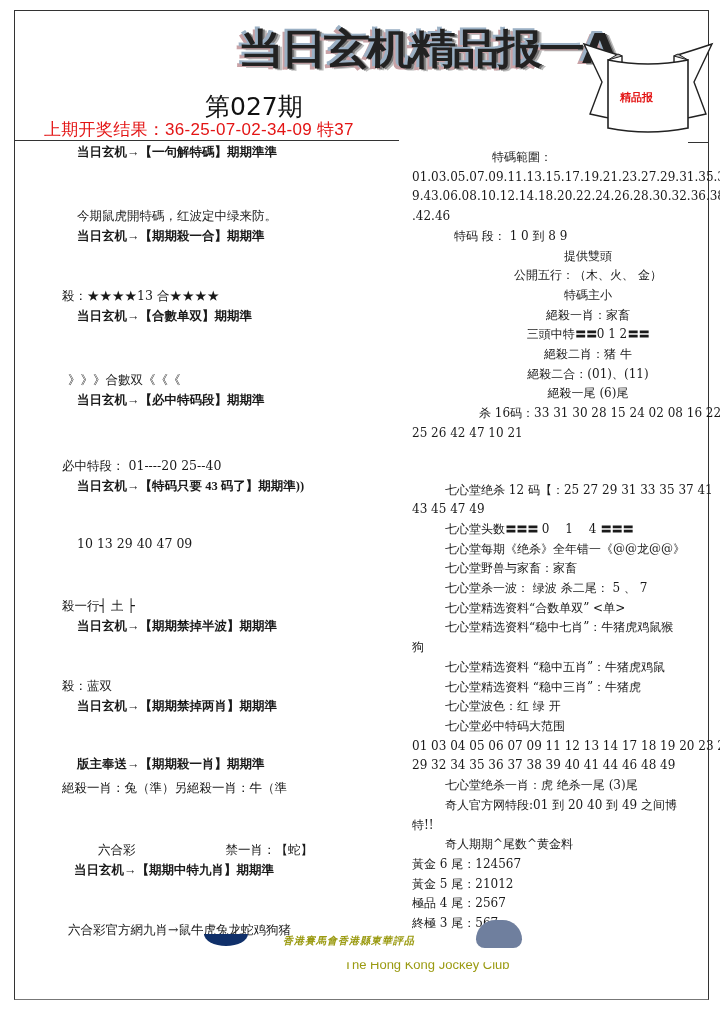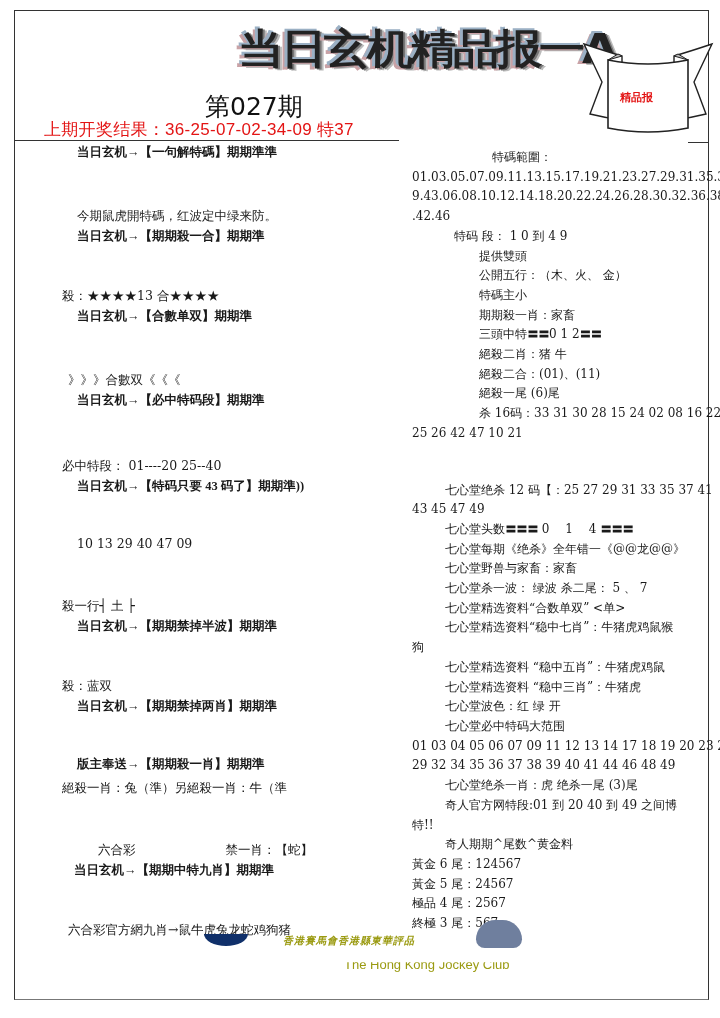--- a/index.html
+++ b/index.html
@@ -13,21 +13,21 @@
     .last-result { position: absolute; left: 44px; top: 118px; font-family: Liberation Sans, sans-serif; font-size: 17px; color: #e31414; letter-spacing: 0.3px; }
     .ribbon { position: absolute; left: 578px; top: 38px; width: 140px; height: 100px; }
     .ribbon-label { position: absolute; left: 620px; top: 90px; font-size: 11px; color: #e31414; font-weight: bold; font-family: "DejaVu Sans", sans-serif; }
     .hr-left { position: absolute; left: 14px; top: 140px; width: 385px; border-top: 1.5px solid #333; }
     .hr-right { position: absolute; left: 688px; top: 142px; width: 21px; border-top: 1.5px solid #333; }
     .col-left { position: absolute; left: 44px; top: 142px; width: 360px; font-size: 12.5px; line-height: 20px; }
     .col-right { position: absolute; left: 412px; top: 148px; width: 285px; font-size: 12px; line-height: 19.7px; }
     .ln { white-space: nowrap; }
     .b { font-weight: bold; font-family: Liberation Serif, serif; }
     .i1 { padding-left: 33px; }
-    .i2 { padding-left: 67px; }
+    .i2 { padding-left: 67px; text-align: center; }
     .gap { height: 40px; }
     .gap2 { height: 37px; }
     .bars { font-weight: bold; letter-spacing: -1px; }
     .hk-cn { position: absolute; left: 283px; top: 934px; font-size: 10px; color: #9a9a10; font-weight: bold; letter-spacing: 1px; font-style: italic; }
     .hk-en { position: absolute; left: 312px; top: 957px; font-family: Liberation Sans, sans-serif; font-size: 13px; color: #9a9a10; clip-path: inset(35% 0 0 0); margin-left: 32px; }
     .logo-left { position: absolute; left: 204px; top: 934px; width: 44px; height: 12px; background: #10306a; border-radius: 0 0 22px 22px / 0 0 12px 12px; }
     .logo-right { position: absolute; left: 476px; top: 920px; width: 46px; height: 28px; background: #6f7f9e; border-radius: 22px 22px 10px 10px; }
   </style>
 </head>
 <body>
@@ -89,25 +89,25 @@
   <div class="ln b" style="padding-left:30px">当日玄机→【期期中特九肖】期期準</div>
   <div class="gap" style="height:34px"></div>
   <div class="ln" style="padding-left:24px;padding-top:6px">六合彩官方網九肖→鼠牛虎兔龙蛇鸡狗猪</div>
 </div>
 
 <div class="col-right">
   <div class="ln" style="padding-left:80px">特碼範圍：</div>
   <div class="ln">01.03.05.07.09.11.13.15.17.19.21.23.27.29.31.35.37.3</div>
   <div class="ln">9.43.06.08.10.12.14.18.20.22.24.26.28.30.32.36.38.40</div>
   <div class="ln">.42.46</div>
-  <div class="ln" style="padding-left:42px">特码 段： 1 0 到 4 9</div>
+  <div class="ln" style="padding-left:42px">特码 段： 1 0 到 8 9</div>
   <div class="ln i2">提供雙頭</div>
   <div class="ln i2">公開五行：（木、火、 金）</div>
   <div class="ln i2">特碼主小</div>
-  <div class="ln i2">期期殺一肖：家畜</div>
+  <div class="ln i2">絕殺一肖：家畜</div>
   <div class="ln i2"><span>三頭中特</span><span class="bars">〓〓</span><span>0 1 2</span><span class="bars">〓〓</span></div>
   <div class="ln i2">絕殺二肖：猪 牛</div>
   <div class="ln i2">絕殺二合：(01)、(11)</div>
   <div class="ln i2">絕殺一尾 (6)尾</div>
   <div class="ln i2">杀 16码：33 31 30 28 15 24 02 08 16 22</div>
   <div class="ln">25 26 42 47 10 21</div>
   <div class="gap2"></div>
   <div class="ln i1">七心堂绝杀 12 码【：25 27 29 31 33 35 37 41</div>
   <div class="ln">43 45 47 49</div>
   <div class="ln i1"><span>七心堂头数</span><span class="bars">〓〓〓</span>&nbsp;<span>0　 1　 4</span>&nbsp;<span class="bars">〓〓〓</span></div>
@@ -121,21 +121,21 @@
   <div class="ln i1">七心堂精选资料 “稳中三肖”：牛猪虎</div>
   <div class="ln i1">七心堂波色：红  绿  开</div>
   <div class="ln i1">七心堂必中特码大范围</div>
   <div class="ln">01 03 04 05 06 07 09 11 12 13 14 17 18 19 20 23 27</div>
   <div class="ln">29 32 34 35 36 37 38 39 40 41 44 46 48 49</div>
   <div class="ln i1">七心堂绝杀一肖：虎  绝杀一尾  (3)尾</div>
   <div class="ln i1">奇人官方网特段:01  到  20  40  到  49  之间博</div>
   <div class="ln">特!!</div>
   <div class="ln i1">奇人期期^尾数^黄金料</div>
   <div class="ln">黃金 6 尾：124567</div>
-  <div class="ln">黃金 5 尾：24567</div>
+  <div class="ln">黃金 5 尾：21012</div>
   <div class="ln">極品 4 尾：2567</div>
   <div class="ln">終極 3 尾：567</div>
 </div>
 
 <div class="logo-left"></div>
 <div class="hk-cn">香港賽馬會香港縣東華評品</div>
 <div class="logo-right"></div>
 <div class="hk-en">The Hong Kong Jockey Club</div>
 
 </body></html>

